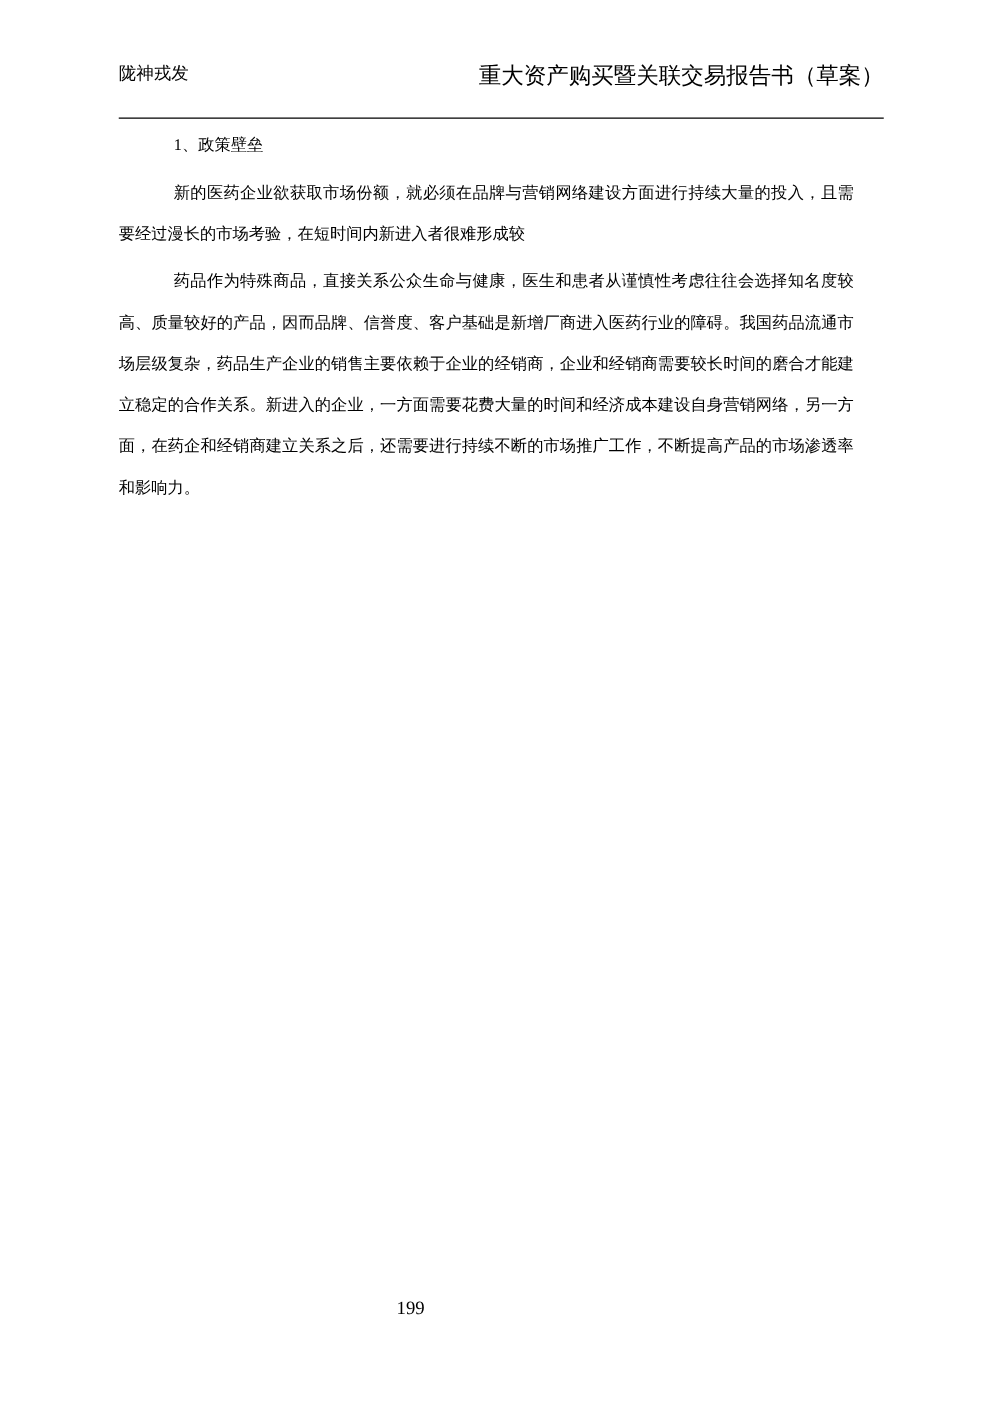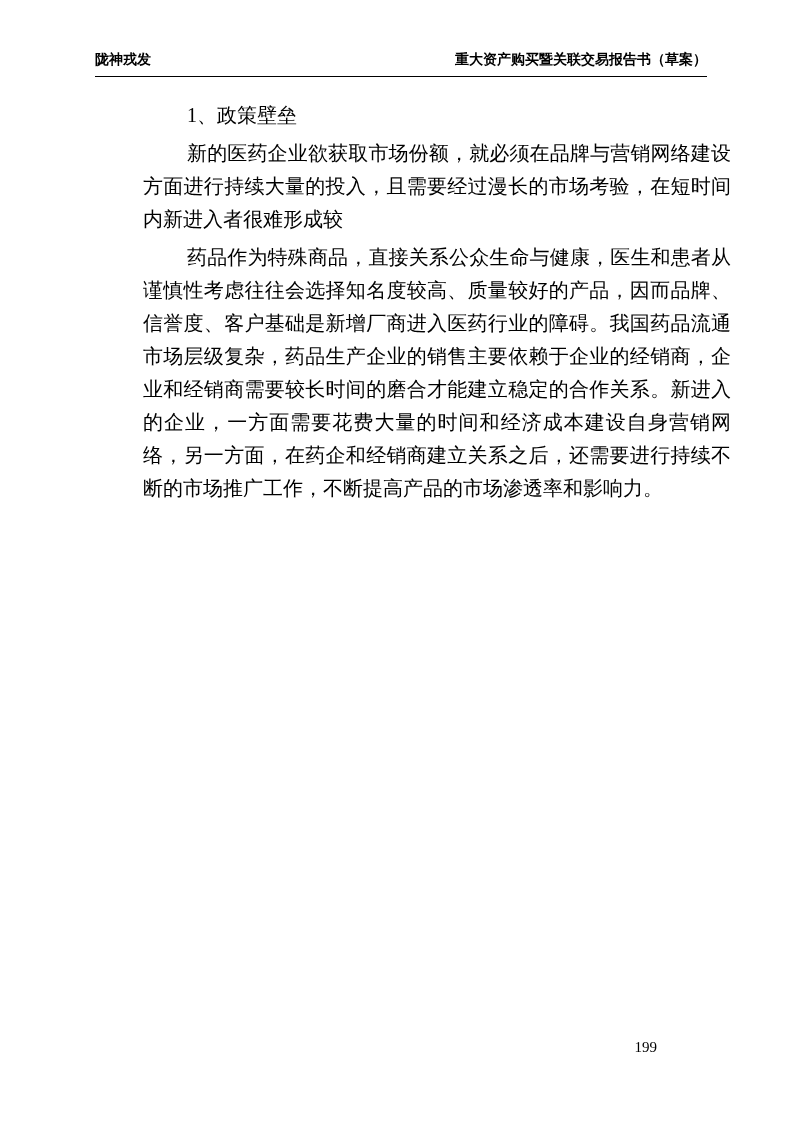--- a/index.html
+++ b/index.html
@@ -19,53 +19,51 @@
   .header {
     position: absolute;
     left: 95px;
     top: 50px;
     width: 612px;
     display: flex;
     justify-content: space-between;
     align-items: flex-end;
     font-size: 14px;
     line-height: 20px;
-    padding-bottom: 6px;
+    padding-bottom: 24px;
     border-bottom: 1.5px solid #000000;
     white-space: nowrap;
-    font-weight: bold;
   }
   .header .right {
-    font-size: 14px;
+    font-size: 18px;
   }
   .content {
     position: absolute;
     left: 95px;
     top: 94px;
     width: 588px;
-    font-size: 20px;
+    font-size: 13px;
     line-height: 33px;
     text-align: justify;
     text-justify: inter-character;
     letter-spacing: 0;
-    margin-left: 48px;
   }
   .content .block {
     margin: 5px 0;
     text-indent: 44px;
   }
   .content .heading {
     text-align: left;
   }
   .footer {
     position: absolute;
     left: 0;
     top: 1038px;
     width: 657px;
-    text-align: right;
+    text-align: center;
     font-size: 15px;
     line-height: 18px;
   }
 </style>
 </head>
 <body>
 
 <div class="page">
 
   <div class="header">

